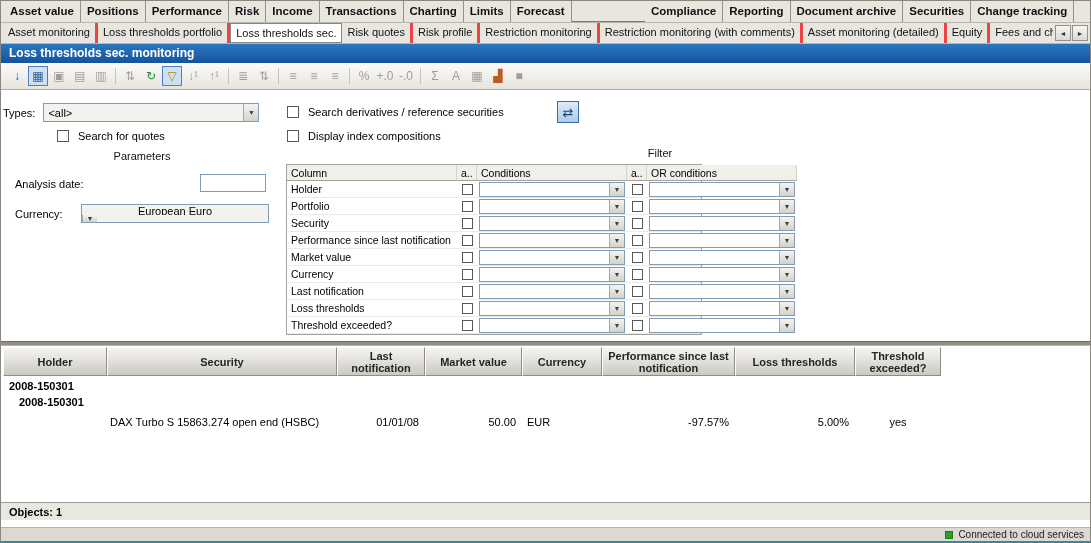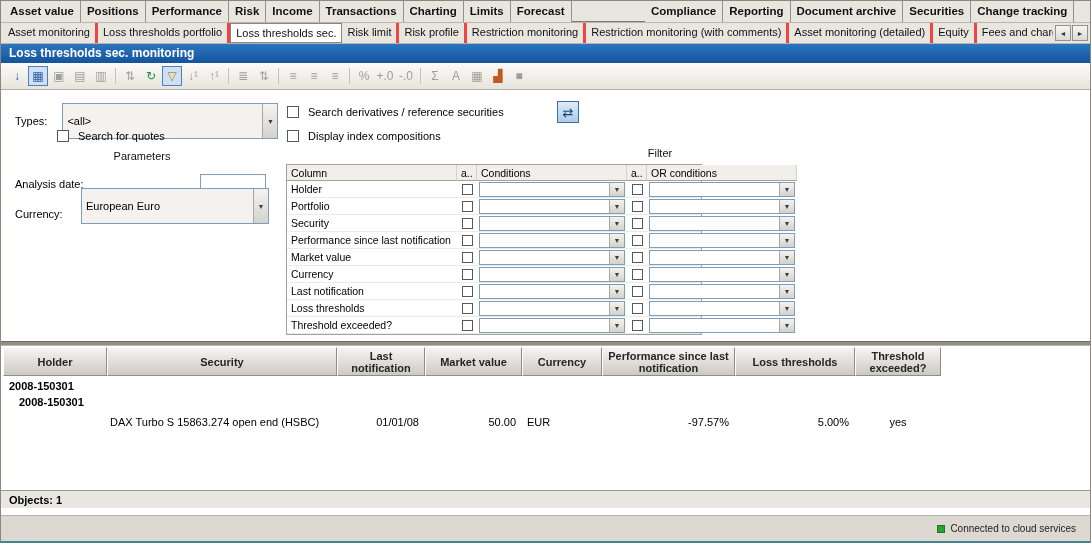--- a/index.html
+++ b/index.html
@@ -44,44 +44,44 @@
   
   .content { flex:1; position:relative; background:#fff; overflow:hidden; }
   .lbl { font-size:11px; color:#000; white-space:nowrap; }
 
   .combo { display:flex; align-items:center; justify-content:space-between;
     background:#fff; border:1px solid #7f9db9; }
   .combo .cval { padding:0 4px; font-size:11px; white-space:nowrap; overflow:hidden; }
   .carrow { width:15px; align-self:stretch; background:linear-gradient(#f4f3f0,#d4d2cc);
     border-left:1px solid #a9a7a0; display:flex; align-items:center; justify-content:center; flex:none; }
   .carrow::after { content:"▼"; font-size:7px; color:#404040; }
-  .combo.main { height:36px; }
+  .combo.main { height:19px; }
   .combo.gray { background:#f3f2ee; }
 
   .cb { width:12px; height:12px; border:1px solid #58585a; background:#fff; display:inline-block; flex:none; }
   .cbrow { display:flex; align-items:center; gap:9px; }
 
-  .row-types { position:absolute; left:14px; top:13px; display:flex; align-items:center; gap:15px; }
+  .row-types { position:absolute; left:2px; top:13px; display:flex; align-items:center; gap:8px; }
   .pos-deriv { position:absolute; left:286px; top:16px; }
   .btn-apply { position:absolute; left:556px; top:11px; width:22px; height:22px;
     background:linear-gradient(#dcebfa,#aecbe8); border:1px solid #3a6ea5; color:#14427e;
     font-size:13px; display:flex; align-items:center; justify-content:center; }
   .pos-quotes { position:absolute; left:56px; top:40px; }
   .pos-index { position:absolute; left:286px; top:40px; }
 
   .secheader { position:absolute; font-size:11px; text-align:center; color:#111; }
   .params-header { left:14px; top:60px; width:254px; }
   .filter-header { left:285px; top:57px; width:748px; }
 
   .pos-adate-label { position:absolute; left:14px; top:88px; }
   .txt { border:1px solid #7f9db9; height:18px; font-size:11px; padding:0 3px;
     font-family:"Liberation Sans","DejaVu Sans",sans-serif; }
   .pos-adate-input { position:absolute; left:199px; top:84px; width:66px; }
   .pos-cur-label { position:absolute; left:14px; top:118px; }
-  .pos-cur-combo { position:absolute; left:80px; top:98px; width:188px; }
+  .pos-cur-combo { position:absolute; left:80px; top:114px; width:188px;flex-direction:column; }
 
   
   .ftable { position:absolute; left:285px; top:74px; width:416px;
     border:1px solid #a5a29b; font-size:10.5px; background:#fff; }
   .fhead, .frow { display:grid; grid-template-columns:170px 20px 150px 20px 150px; }
   .fhcell { padding:1px 4px; background:#f1efe9; border-right:1px solid #d4d2cb;
     border-bottom:1px solid #a5a29b; height:16px; line-height:14px; white-space:nowrap; overflow:hidden; }
   .frow { height:17px; align-items:center; border-bottom:1px solid #eceae5; }
   .fcell { display:flex; align-items:center; height:100%; overflow:hidden; }
   .flabel { padding-left:4px; white-space:nowrap; }
@@ -105,22 +105,22 @@
   .rcell { white-space:nowrap; overflow:hidden; }
   .c-sec { padding-left:3px; }
   .num { text-align:right; padding-right:6px; }
   .c-cur { padding-left:5px; }
   .c-te { text-align:center; }
 
   
   .objectsbar { height:18px; background:#e9e7e1; border-top:1px solid #9c9992;
     display:flex; align-items:center; padding-left:8px; font-weight:bold; font-size:11px; }
   .gapbar { height:7px; background:#fff; }
-  .statusbar { height:26px; background:#ddd9d2; border-top:1px solid #b5b2ac;
-    display:flex; align-items:center; justify-content:flex-end; gap:5px; padding-right:14px; font-size:10px; color:#222; }
+  .statusbar { height:14px; background:#ddd9d2; border-top:1px solid #b5b2ac;
+    display:flex; align-items:center; justify-content:flex-end; gap:5px; padding-right:6px; font-size:10px; color:#222; }
   .dot { width:8px; height:8px; background:#2ca02c; border:1px solid #1c7a1c; flex:none; }
 </style>
 </head>
 <body>
 
 <div class="window">
 
   <div class="menubar">
 
   <div class="mtab">Asset value</div>
@@ -139,21 +139,21 @@
       <div class="mtab">Securities</div>
       <div class="mtab">Change tracking</div>
     </div>
 
   <div class="subbar">
     <div class="subtabs">
 
     <div class="stab">Asset monitoring</div>
         <div class="stab">Loss thresholds portfolio</div>
         <div class="stab active">Loss thresholds sec.</div>
-        <div class="stab">Risk limit</div>
+        <div class="stab">Risk quotes</div>
         <div class="stab">Risk profile</div>
         <div class="stab">Restriction monitoring</div>
         <div class="stab">Restriction monitoring (with comments)</div>
         <div class="stab">Asset monitoring (detailed)</div>
         <div class="stab">Equity</div>
         <div class="stab">Fees and charges</div>
       </div>
     <div class="tabscroll">
       <div class="scrollbtn">
           <span>◄</span>

